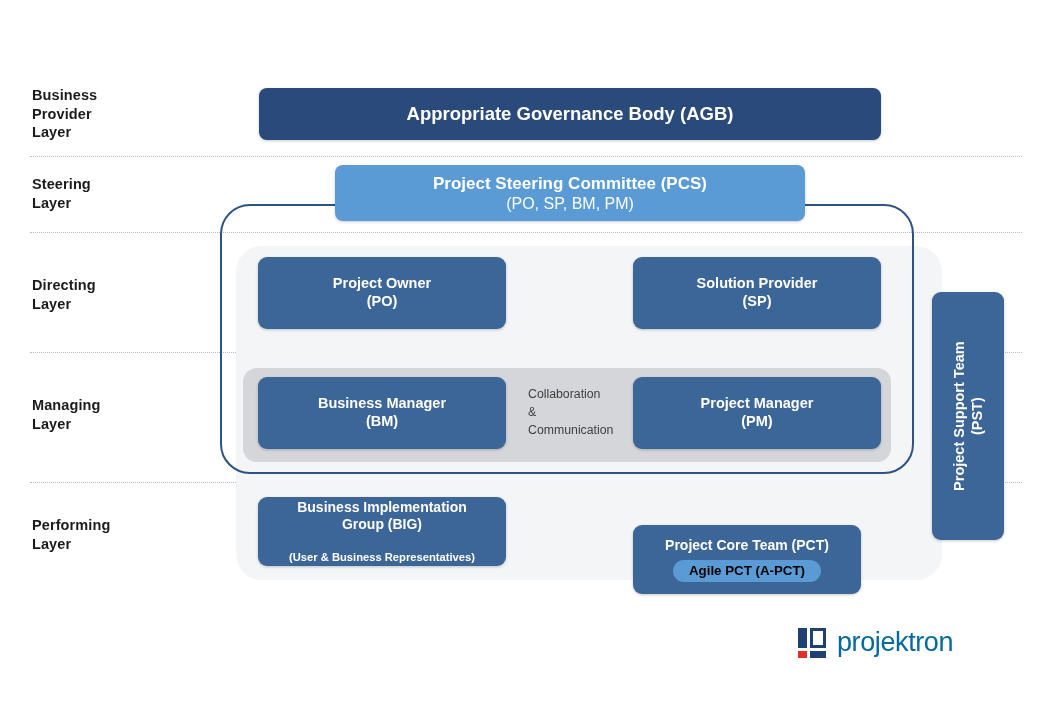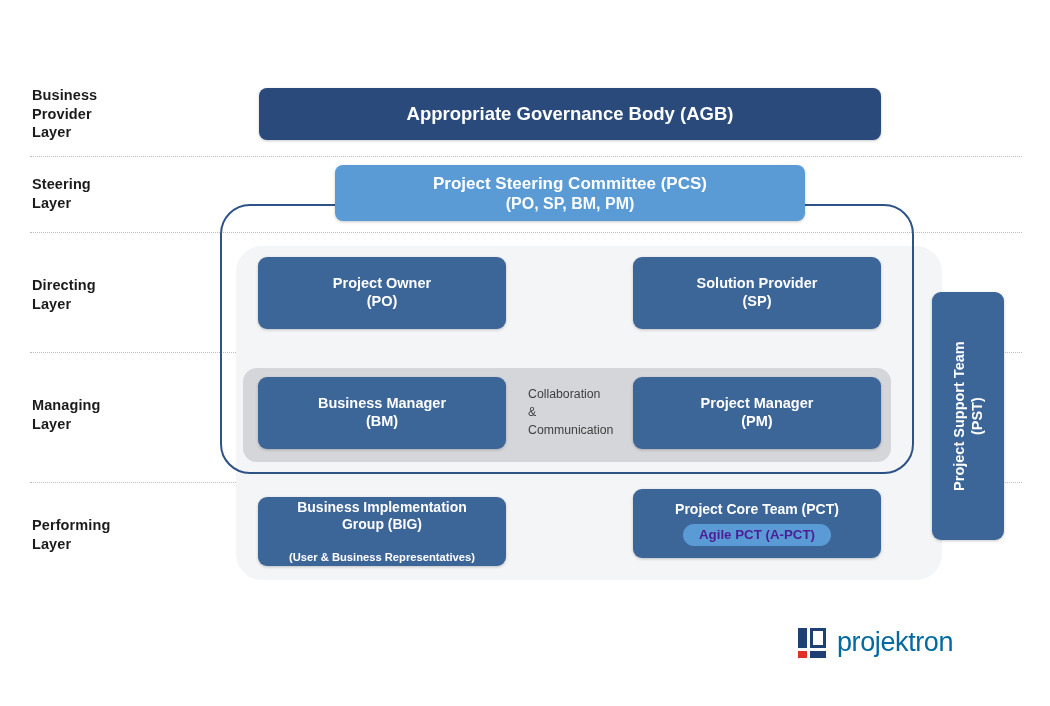--- a/index.html
+++ b/index.html
@@ -106,21 +106,21 @@
   #box-agb .title { font-size: 18.5px; }
 
   
   #box-pcs {
     left: 335px; top: 165px; width: 470px; height: 56px;
     background: #5b9bd5;
     border-radius: 8px;
     z-index: 5;
   }
   #box-pcs .title { font-size: 17px; }
-  #box-pcs .sub { font-size: 16px; font-weight: bold; opacity: 0.97; }
+  #box-pcs .sub { font-size: 16px; font-weight: normal; opacity: 0.97; }
 
   
   .role {
     background: #3c6598;
     width: 248px;
     height: 72px;
   }
   .role .title { font-size: 14.5px; }
   .role .sub   { font-size: 14.5px; }
 
@@ -143,29 +143,29 @@
 
   
   #box-big {
     left: 258px; top: 497px; width: 248px; height: 69px;
     background: #3c6598;
   }
   #box-big .title { font-size: 14px; }
   #box-big .sub-small { font-size: 11.2px; font-weight: bold; line-height: 1.3; margin-top: 16px; }
 
   #box-pct {
-    left: 633px; top: 489px; width: 248px; height: 69px;
+    left: 633px; top: 525px; width: 228px; height: 69px;
     background: #3c6598;
   }
   #box-pct .title { font-size: 14px; }
 
   .pill {
     margin-top: 5px;
     background: #5b9bd5;
-    color: #4c1d95;
+    color: #000000;
     border-radius: 14px;
     padding: 3px 16px 4px 16px;
     font-size: 13.3px;
     font-weight: bold;
     line-height: 1.15;
   }
 
   
   #box-pst {
     left: 932px; top: 292px; width: 72px; height: 248px;

